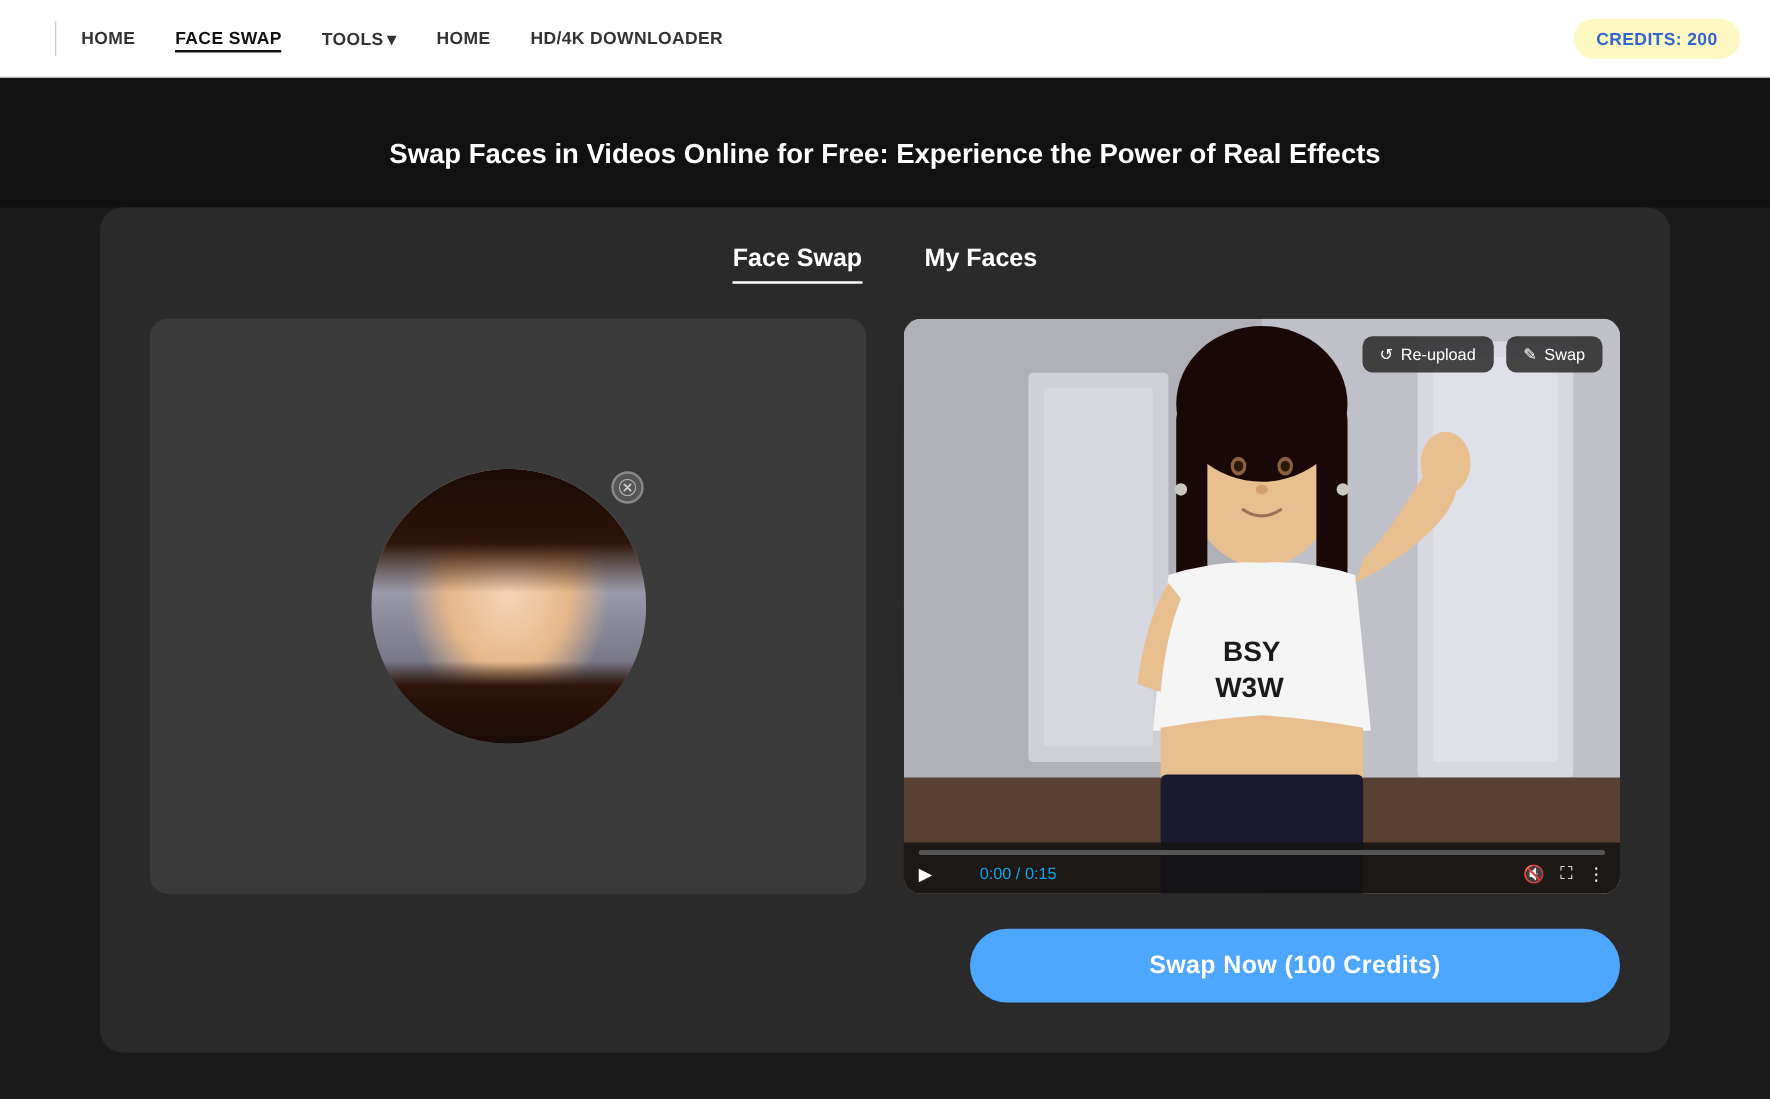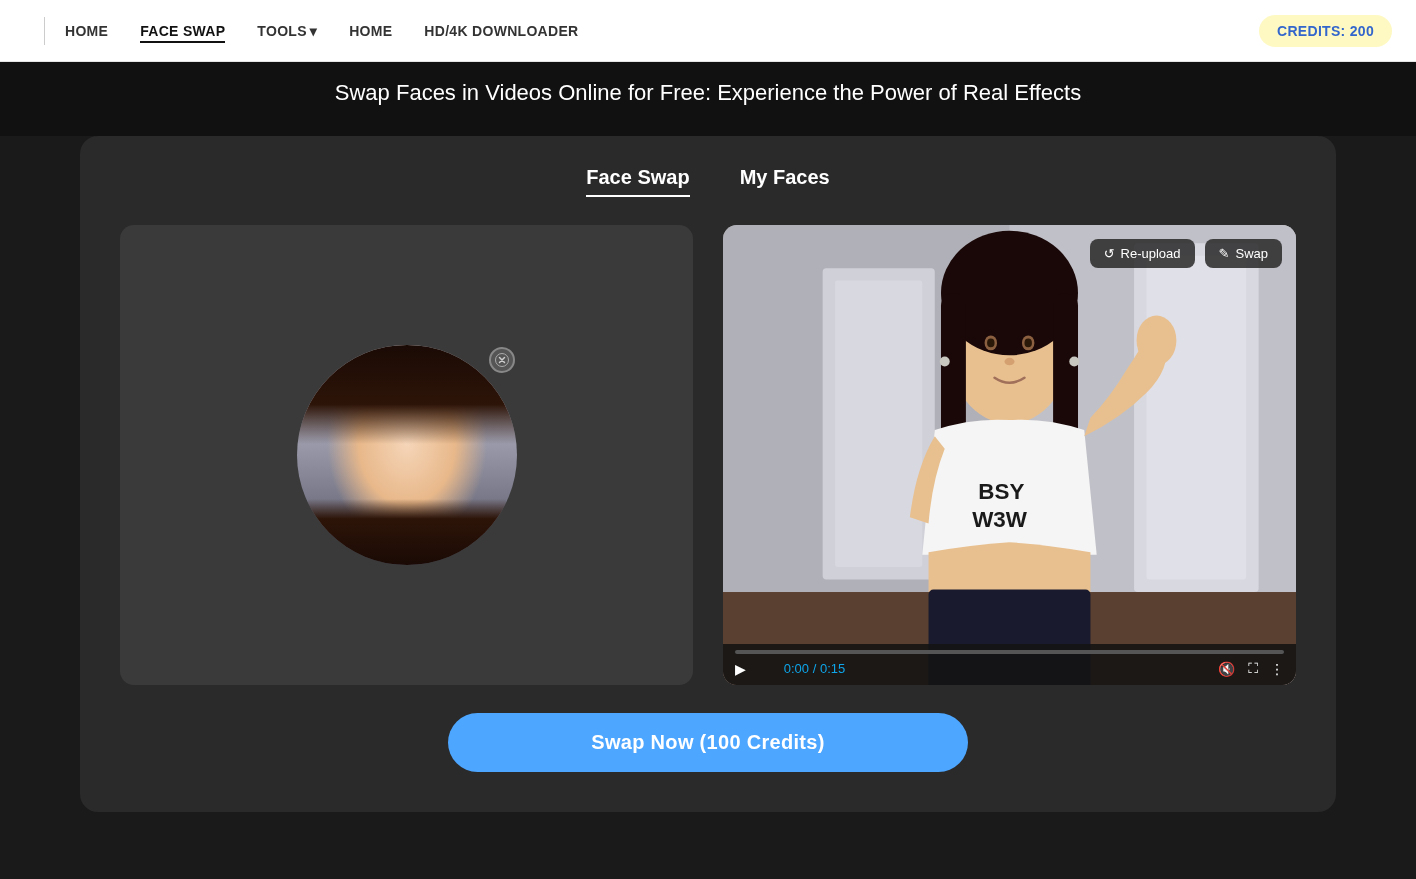--- a/index.html
+++ b/index.html
@@ -89,21 +89,22 @@
 
     
     .hero {
       background: #111;
       text-align: center;
       padding: 18px 0 30px;
     }
     .hero-title {
       color: #fff;
       font-size: 22px;
-      font-weight: 400;
+      font-weight: 700;
+      margin-top: 30px;
     }
 
     
     .main-card {
       background: #2a2a2a;
       border-radius: 18px;
       margin: 0 80px;
       padding: 30px 40px 40px;
     }
 
@@ -284,21 +285,21 @@
     }
     .bottom-icon {
       color: #fff;
       font-size: 14px;
       cursor: pointer;
     }
 
     
     .swap-btn-wrap {
       display: flex;
-      justify-content: center;
+      justify-content: flex-end;
       margin-top: 28px;
     }
     .swap-btn {
       background: #4da6ff;
       color: #fff;
       border: none;
       border-radius: 30px;
       padding: 18px 0;
       font-size: 20px;
       font-weight: 600;

